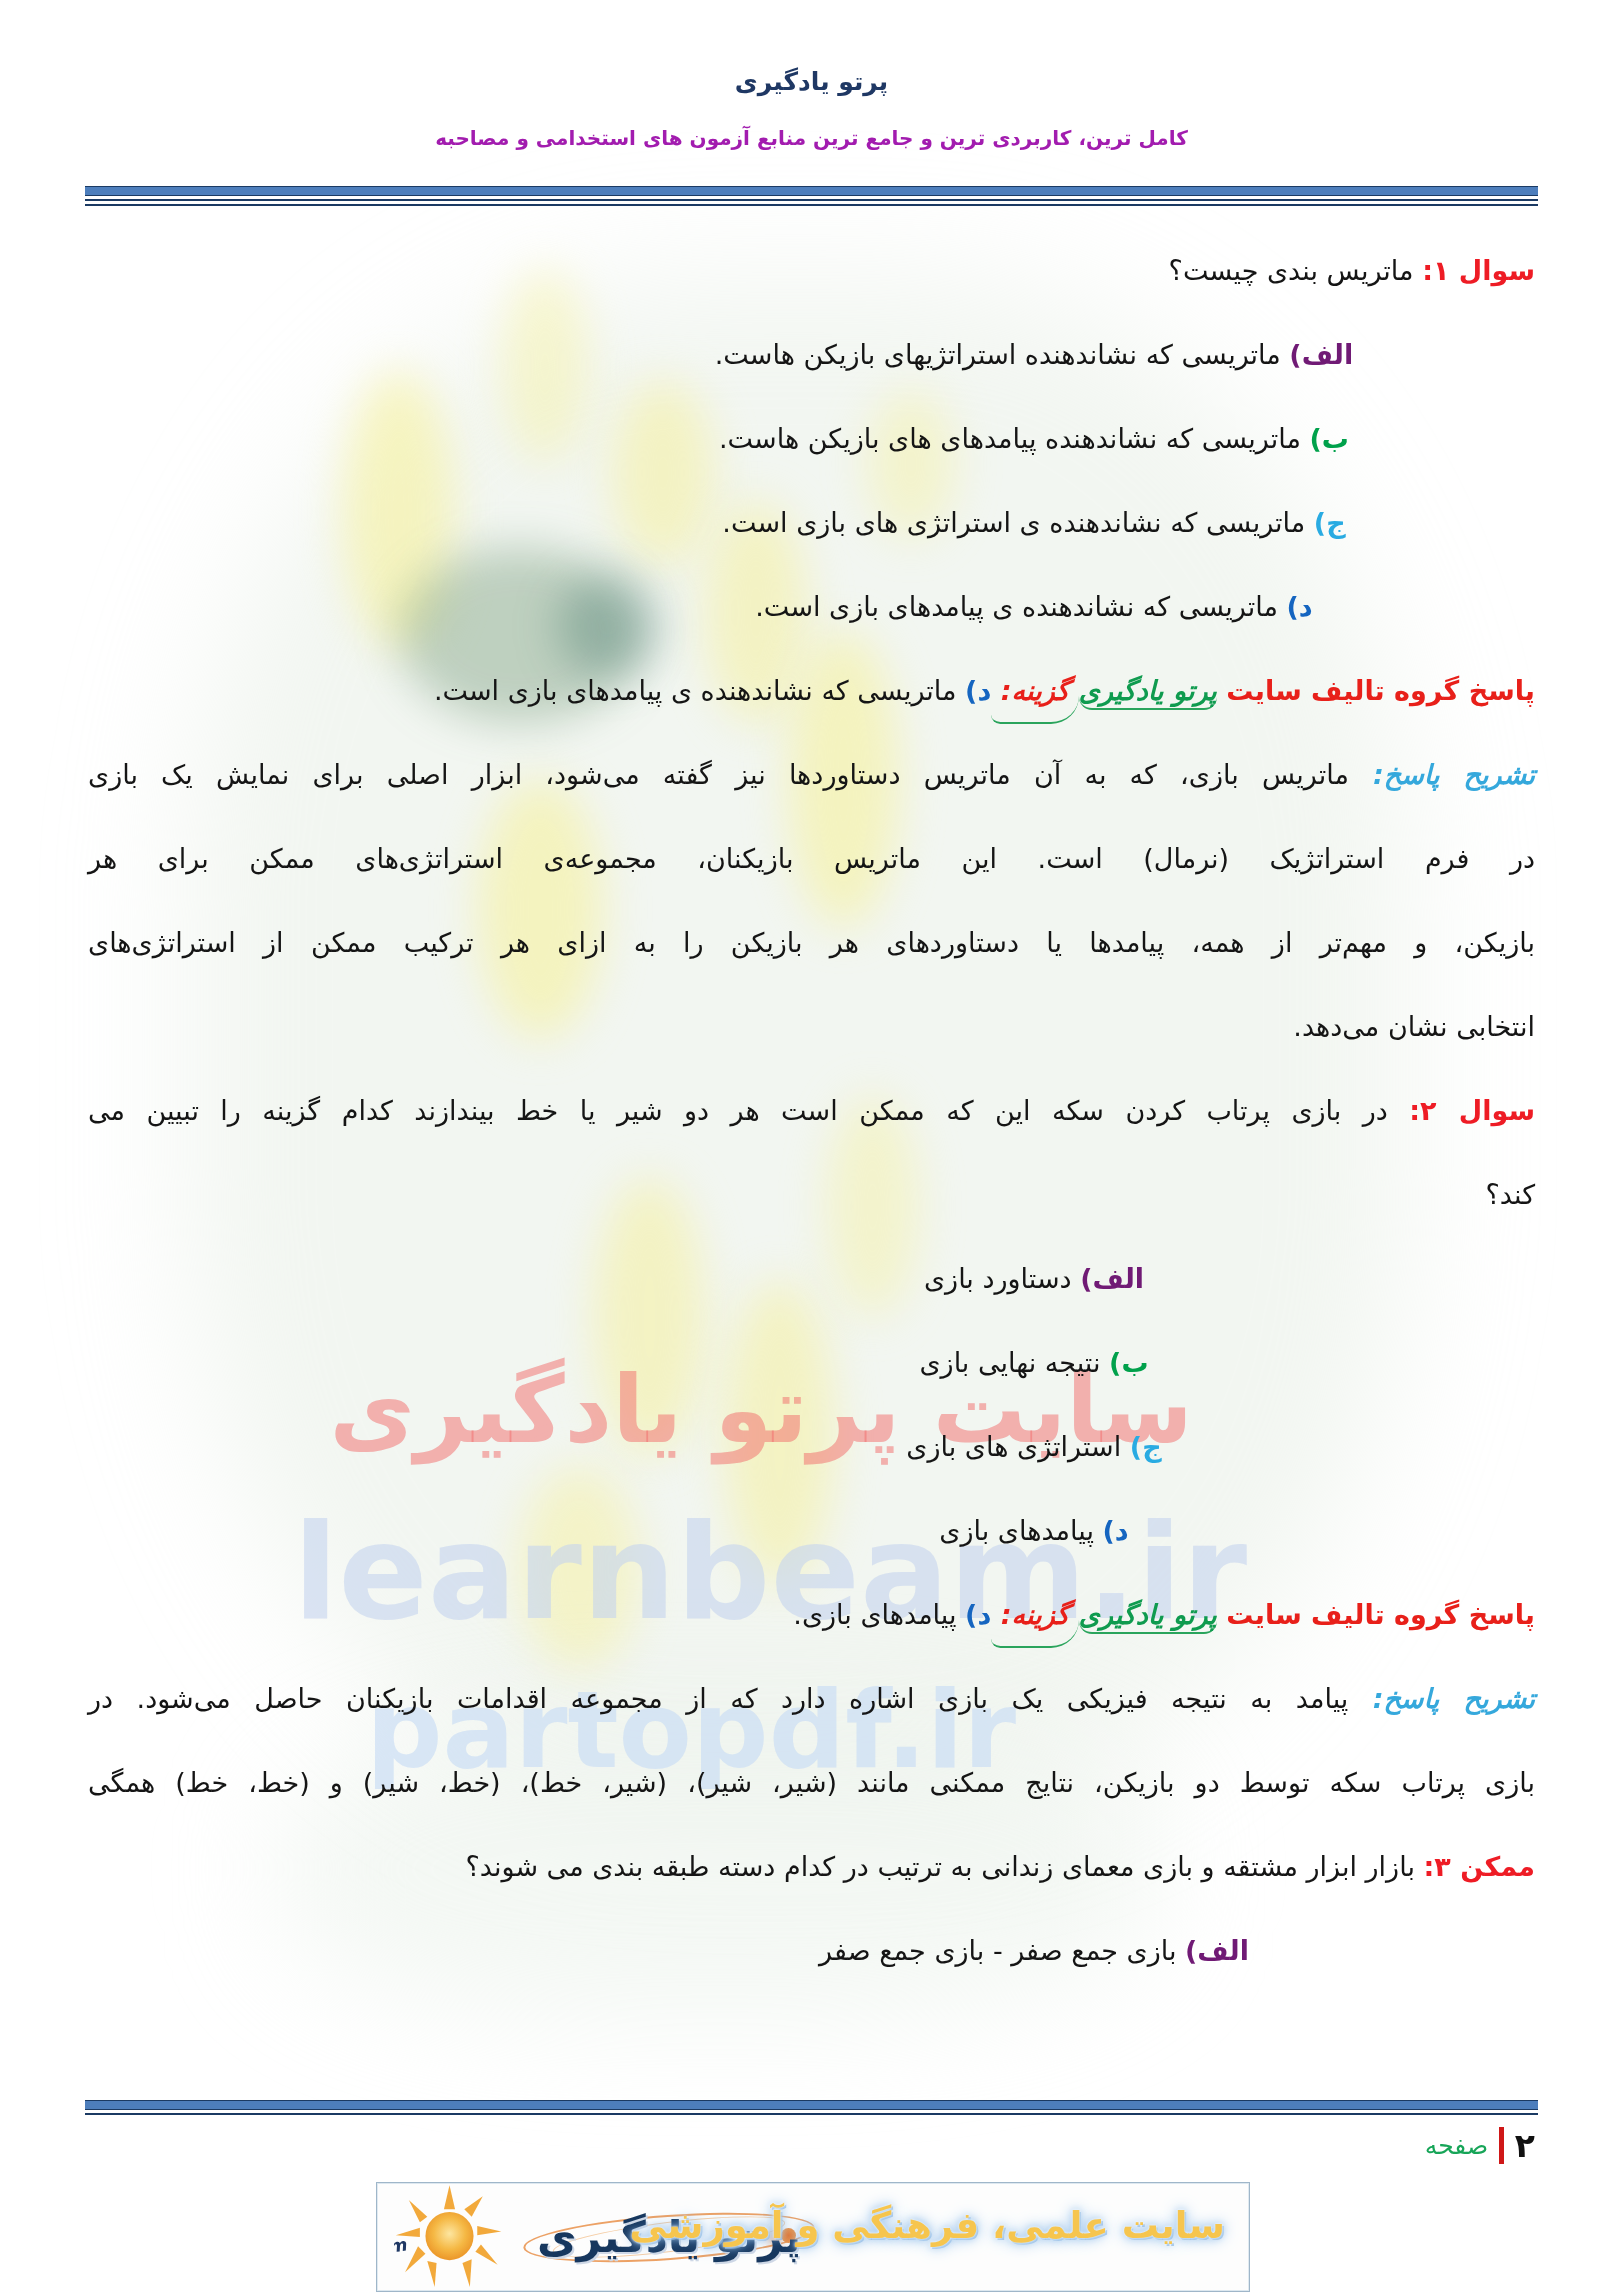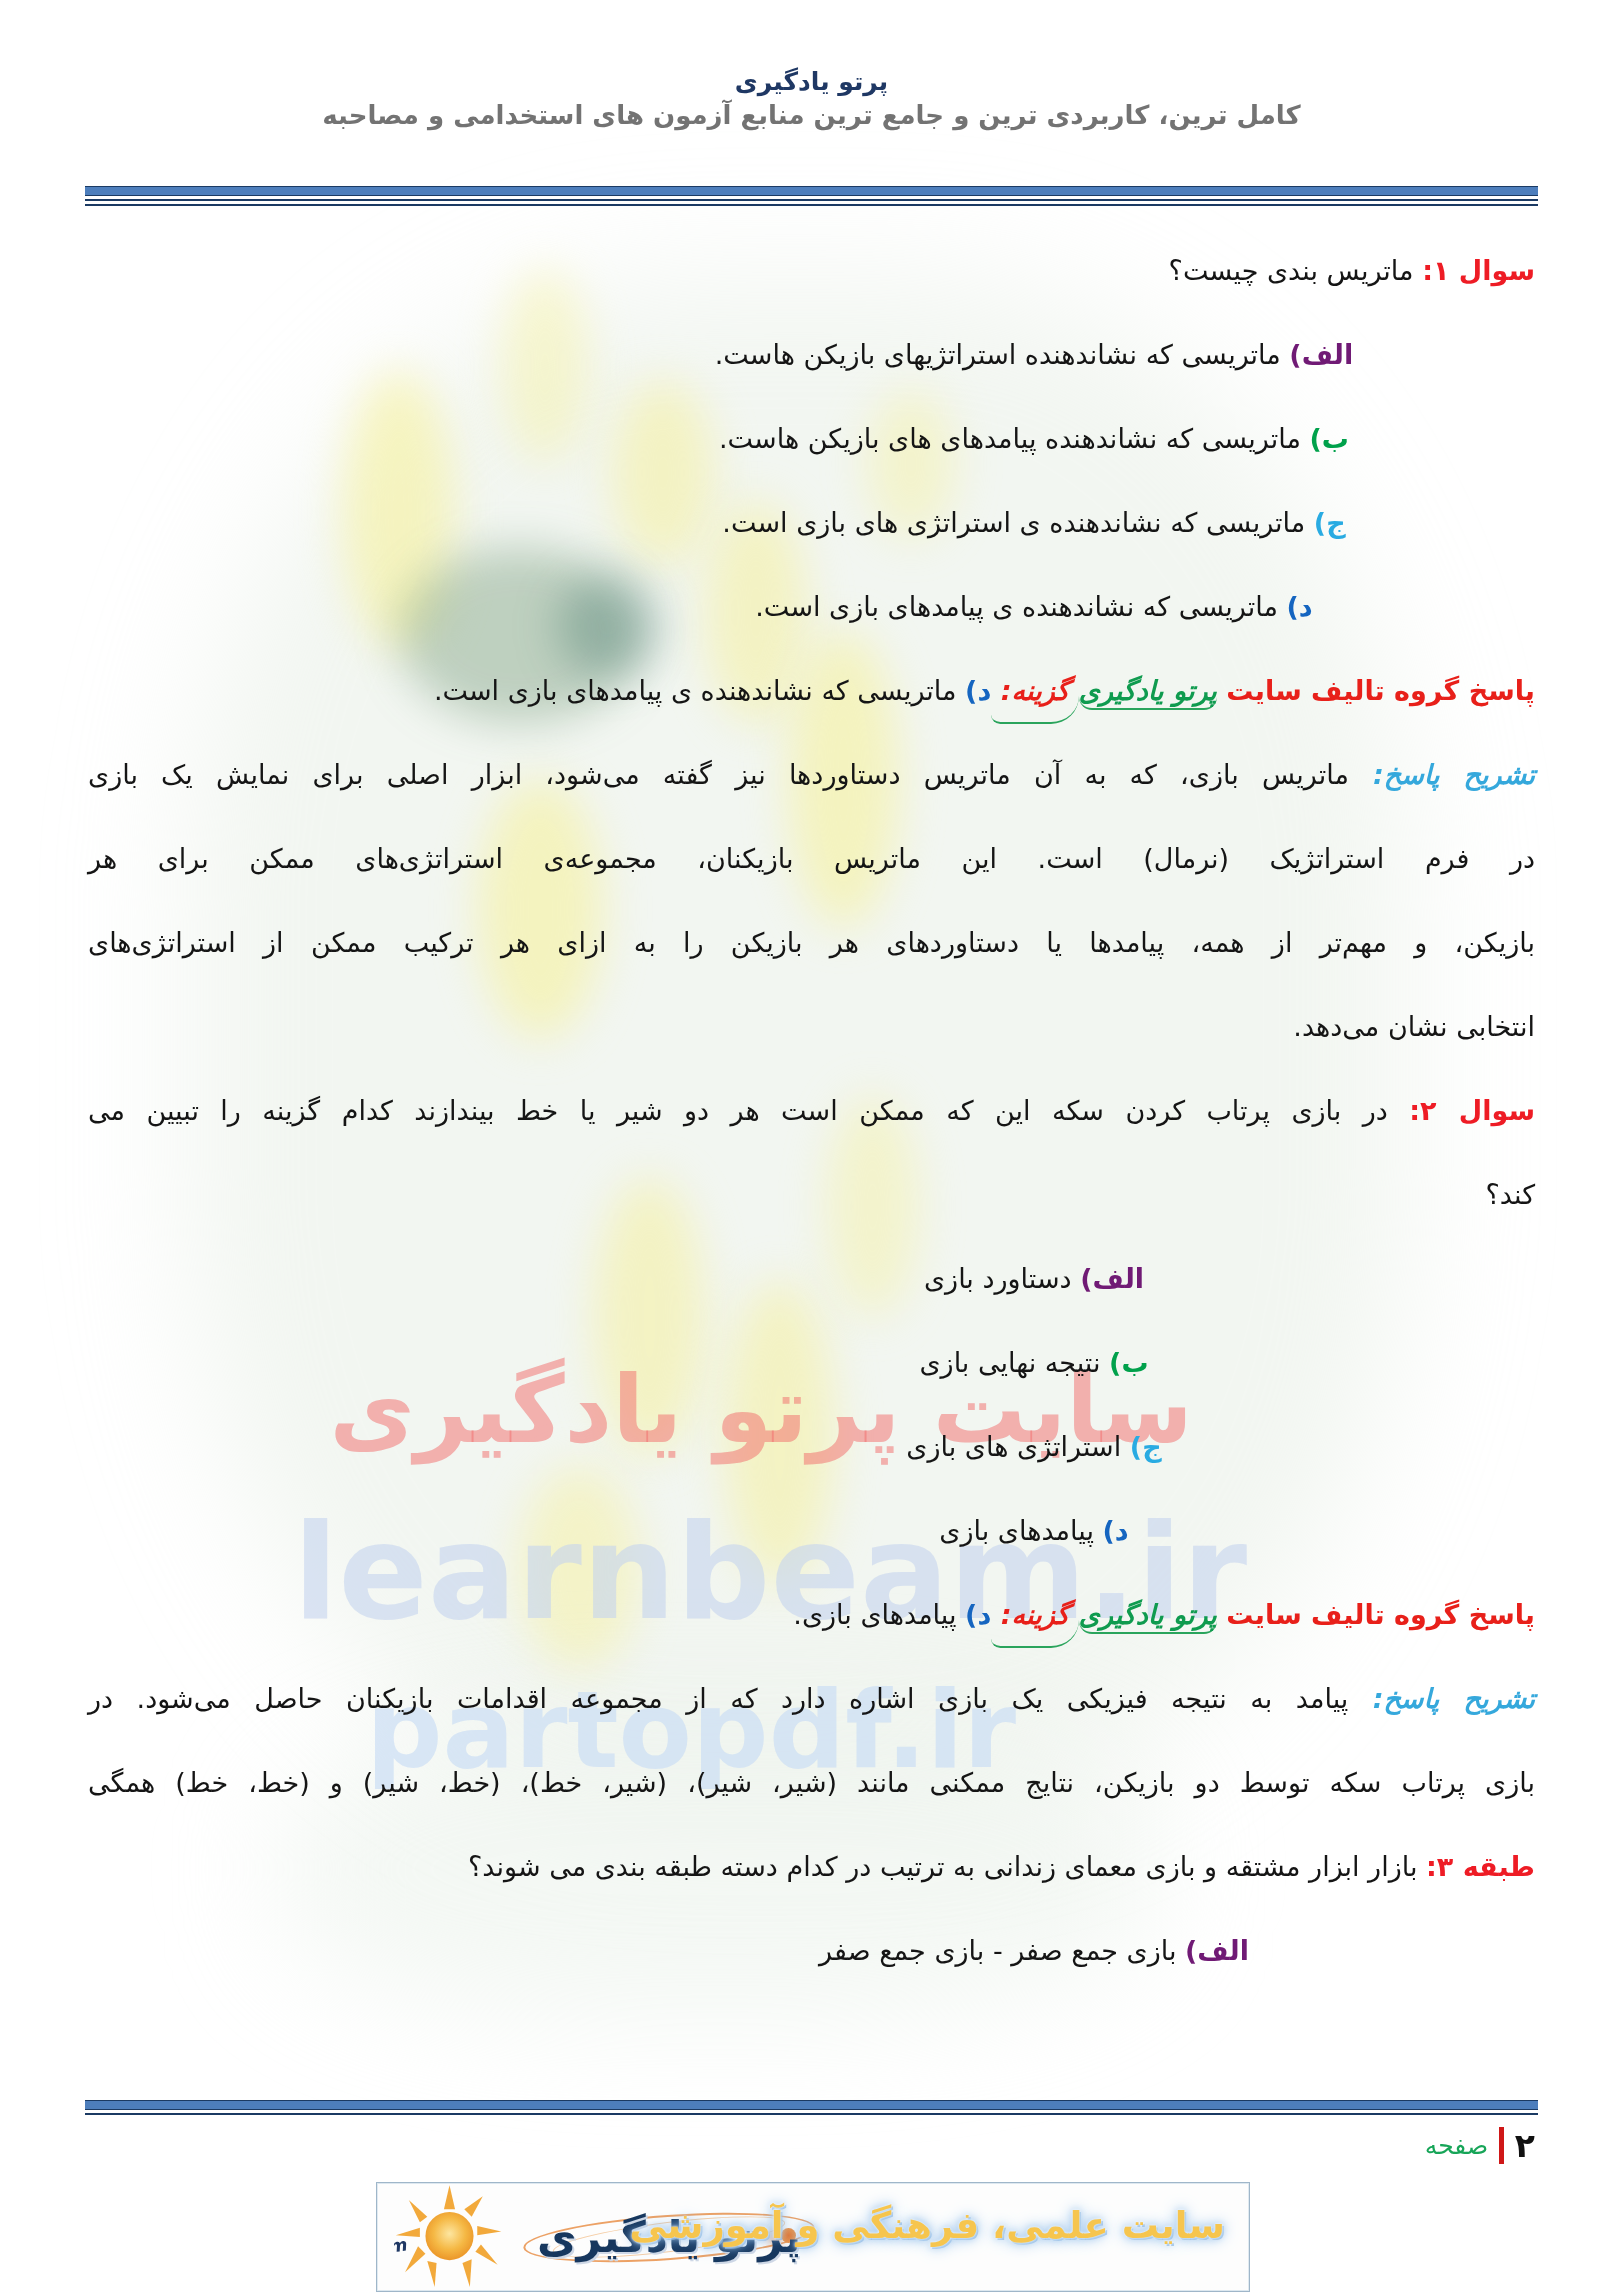--- a/index.html
+++ b/index.html
@@ -27,21 +27,21 @@
   .g1{left:399px;top:547px;width:241px;height:176px;background:rgba(70,120,75,.30);}
   .g2{left:557px;top:575px;width:102px;height:102px;background:rgba(40,100,90,.30);}
   
   .wm{position:absolute;z-index:0;white-space:nowrap;font-weight:bold;transform:translate(-50%,-50%);}
   .wm-red{left:761px;top:1410px;font-size:93px;color:rgba(241,106,106,.5);letter-spacing:0.9px;}
   .wm-learn{left:770px;top:1572px;font-size:132px;color:rgba(197,212,238,.6);direction:ltr;}
   .wm-parto{left:691px;top:1730px;font-size:107px;color:rgba(199,219,244,.65);direction:ltr;}
   
   .header{position:absolute;top:67px;left:0;right:0;text-align:center;z-index:2;}
   .site-title{font-size:25px;font-weight:bold;color:#1f3864;}
-  .tagline{font-size:26px;font-weight:bold;color:#737373;margin-top:4px;}
+  .tagline{font-size:20px;font-weight:bold;color:#a21caf;margin-top:30px;}
   .rule{position:absolute;left:85px;right:85px;z-index:2;}
   .rule-header{top:186px;}
   .rule-footer{top:2100px;}
   .rule-thick{height:8.3px;background:#4d7ebc;border-top:1.9px solid #1b3a63;border-bottom:1.9px solid #1b3a63;}
   .rule-thin{height:1.9px;background:#1b3a63;margin-top:2.8px;}
   
   .content{position:absolute;top:229px;left:88px;right:88px;z-index:1;}
   .line{height:84px;line-height:84px;font-size:27px;color:#151515;}
   .align-right{text-align:right;}
   .align-center{text-align:center;margin-left:445px;}
@@ -123,21 +123,21 @@
       <div class="line align-right"><span class="seg-body">انتخابی نشان می‌دهد.</span></div>
       <div class="line align-justify"><span class="seg-qred">سوال ۲:</span><span class="seg-body"> در بازی پرتاب کردن سکه این که ممکن است هر دو شیر یا خط بیندازند کدام گزینه را تبیین می</span></div>
       <div class="line align-right"><span class="seg-body">کند؟</span></div>
       <div class="line align-center"><span class="seg-optA">الف)</span><span class="seg-body"> دستاورد بازی</span></div>
       <div class="line align-center"><span class="seg-optB">ب)</span><span class="seg-body"> نتیجه نهایی بازی</span></div>
       <div class="line align-center"><span class="seg-optJ">ج)</span><span class="seg-body"> استراتژی های بازی</span></div>
       <div class="line align-center"><span class="seg-optD">د)</span><span class="seg-body"> پیامدهای بازی</span></div>
       <div class="line align-right"><span class="seg-ansred">پاسخ گروه تالیف سایت </span><span class="seg-sig">پرتو یادگیری</span><span class="seg-gozine"> گزینه: </span><span class="seg-optD">د)</span><span class="seg-body"> پیامدهای بازی.</span></div>
       <div class="line align-justify"><span class="seg-script">تشریح پاسخ: </span><span class="seg-body">پیامد به نتیجه فیزیکی یک بازی اشاره دارد که از مجموعه اقدامات بازیکنان حاصل می‌شود. در</span></div>
       <div class="line align-justify"><span class="seg-body">بازی پرتاب سکه توسط دو بازیکن، نتایج ممکنی مانند (شیر، شیر)، (شیر، خط)، (خط، شیر) و (خط، خط) همگی</span></div>
-      <div class="line align-right"><span class="seg-qred">طبقه ۳:</span><span class="seg-body"> بازار ابزار مشتقه و بازی معمای زندانی به ترتیب در کدام دسته طبقه بندی می شوند؟</span></div>
+      <div class="line align-right"><span class="seg-qred">ممکن ۳:</span><span class="seg-body"> بازار ابزار مشتقه و بازی معمای زندانی به ترتیب در کدام دسته طبقه بندی می شوند؟</span></div>
       <div class="line align-center"><span class="seg-optA">الف)</span><span class="seg-body"> بازی جمع صفر - بازی جمع صفر</span></div>
     </div>
 
   <div class="rule rule-footer">
     <div class="rule-thick"></div>
     <div class="rule-thin"></div>
   </div>
 
   <div class="pageno">
     <span class="num">۲</span>

